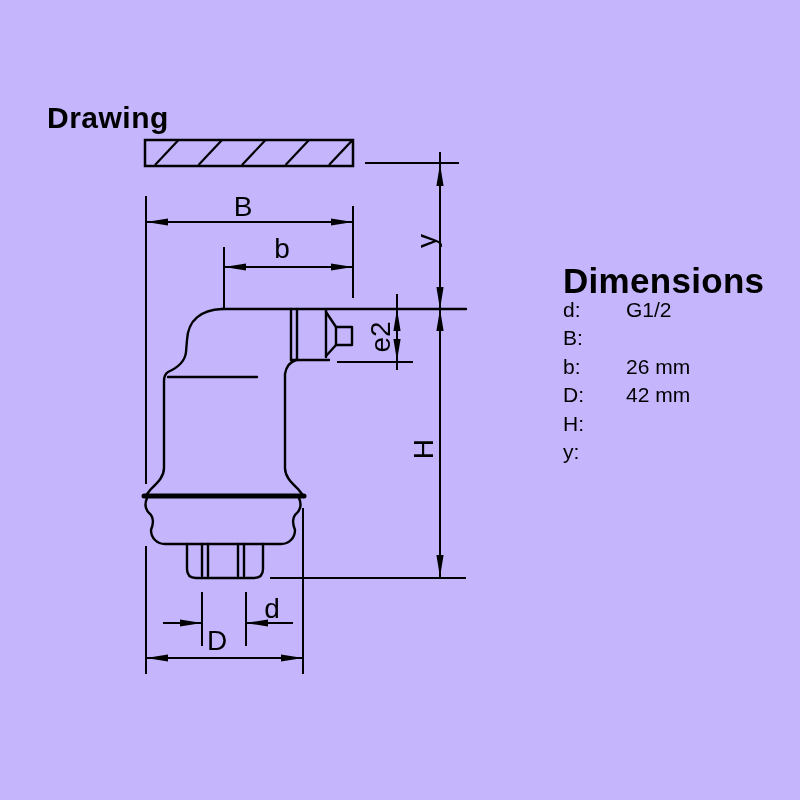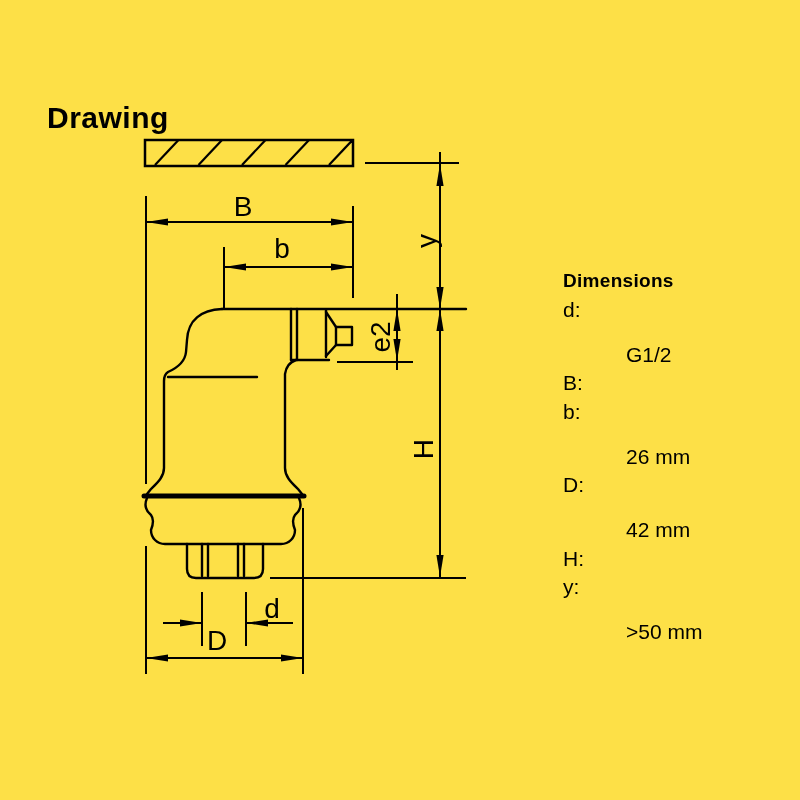--- a/index.html
+++ b/index.html
@@ -1,26 +1,26 @@
 <!DOCTYPE html>
 <html><head>
 <meta charset="utf-8">
 <style>
   html,body{margin:0;padding:0;background:#ffffff;}
-  .page{position:relative;width:800px;height:800px;background:#fde047;
+  .page{position:relative;width:800px;height:800px;background:#c4b5fd;
         font-family:"Liberation Sans", sans-serif;color:#000;overflow:hidden;}
   .drawing-title{position:absolute;left:47px;top:103px;font-size:30px;
         font-weight:bold;line-height:30px;letter-spacing:0.5px;}
   .tech-svg{position:absolute;left:0;top:0;}
   .dims-panel{position:absolute;left:563px;top:266px;width:235px;}
-  .dims-heading{font-size:19px;font-weight:bold;line-height:30px;letter-spacing:0.3px;}
+  .dims-heading{font-size:35px;font-weight:bold;line-height:30px;letter-spacing:0.3px;}
   .dims-rows{margin-top:0px;}
   .dims-row{display:flex;font-size:21px;line-height:28.4px;}
   .dims-row .dl{width:63px;}
-  .dims-row .dv{flex:1;margin-top:45px;}
+  .dims-row .dv{flex:1;}
   svg text{font-family:"Liberation Sans", sans-serif;font-size:28px;fill:#000;}
 </style>
 </head>
 <body>
 
 <div class="page">
 
   <div class="drawing-title">Drawing</div>
 
   <svg class="tech-svg" width="800" height="800" viewBox="0 0 800 800">
@@ -141,18 +141,17 @@
       </div>
       <div class="dims-row">
         <span class="dl">D:</span>
         <span class="dv">42 mm</span>
       </div>
       <div class="dims-row">
         <span class="dl">H:</span>
       </div>
       <div class="dims-row">
         <span class="dl">y:</span>
-        <span class="dv">&gt;50 mm</span>
       </div>
     </div>
   </div>
 
 </div>
 
 </body></html>

